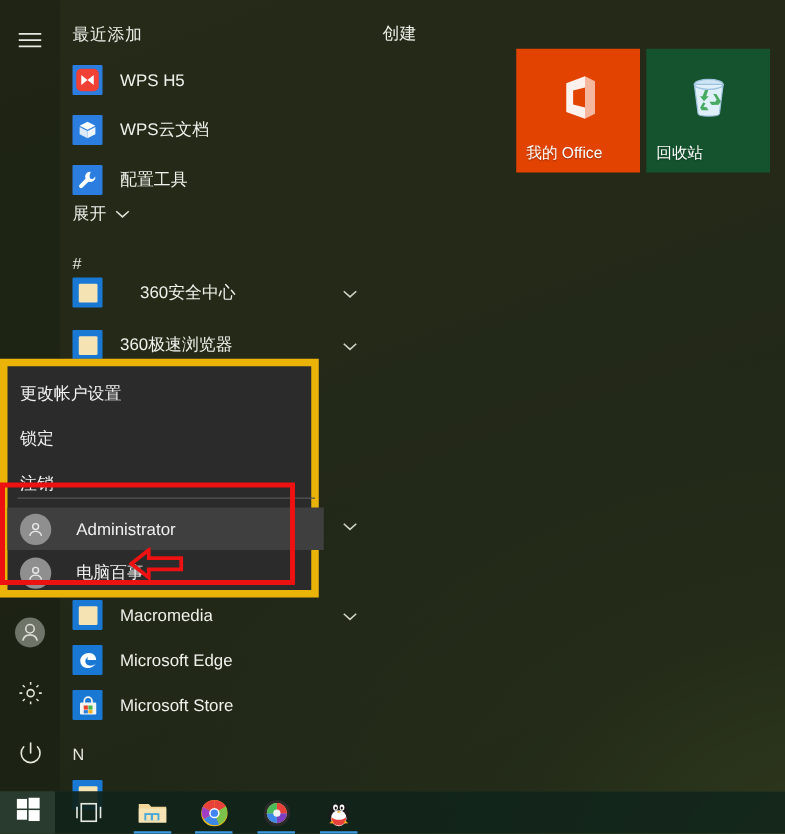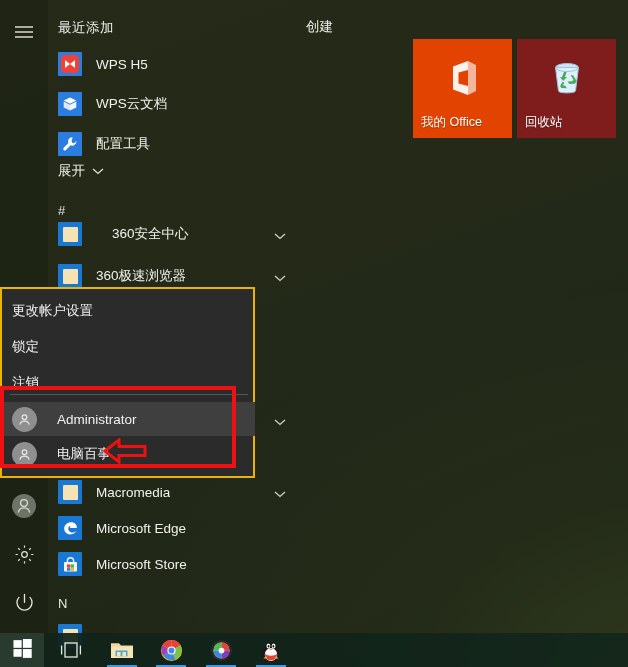--- a/index.html
+++ b/index.html
@@ -93,21 +93,21 @@
     position:absolute;left:0;right:0;top:20px;
     display:flex;align-items:center;justify-content:center;
   }
   .tile .tlabel{
     color:#fff;font-size:12.5px;margin:0 0 7px 8px;white-space:nowrap;
     text-shadow:0 1px 1px rgba(0,0,0,.35);
   }
   
   #ctx-menu{
     position:absolute;left:0;top:287px;width:255px;height:191px;
-    background:#2b2b2b;border:2px solid #eab308;box-sizing:border-box;
+    background:#2b2b2b;border:6px solid #eab308;box-sizing:border-box;
     z-index:40;
   }
   .ctx-item{
     position:absolute;left:0;width:253px;height:36px;
     display:flex;align-items:center;
   }
   .ctx-item span{
     margin-left:10px;color:#f1f1f1;font-size:13.5px;white-space:nowrap;
   }
   #ctx-sep{
@@ -317,21 +317,21 @@
     <div class="tile" style="left:117px;top:39px;background:#e24301;">
       <div class="glyph">
         <svg width="34" height="38" viewBox="0 0 34 38">
           <path d="M22 2 L7 7.5 L7 30.5 L22 36 L22 27 L12.5 24.6 L12.5 13.4 L22 11 Z" fill="#fff" opacity=".93"></path>
           <path d="M22 2 L30 6 L30 32 L22 36 Z" fill="#fff" opacity=".62"></path>
         </svg>
       </div>
       <div class="tlabel">我的 Office</div>
     </div>
 
-    <div class="tile" style="left:221px;top:39px;background:#7f1d1d;">
+    <div class="tile" style="left:221px;top:39px;background:#14532d;">
       <div class="glyph">
         <svg width="34" height="38" viewBox="0 0 34 38">
           <ellipse cx="17" cy="8.5" rx="11.5" ry="4" fill="#cfe4f5"></ellipse>
           <path d="M5.5 8.5 L8.5 32 C9 34.5 25 34.5 25.5 32 L28.5 8.5 Z" fill="#dff0fb" stroke="#9dc2de" stroke-width="1"></path>
           <ellipse cx="17" cy="8.5" rx="11.5" ry="4" fill="none" stroke="#9dc2de" stroke-width="1"></ellipse>
           <path d="M14 13 L12 18 h-2 l3.2 4 L17 18 h-2 l1.6-5z M20.5 16 l2.8 4.6-1 1.7-4.8.1 1.9 2.6 5.6-.2 1.6-2.8-3.3-5.6z M12.6 22.8 l-2.5 4.3 1.2 2 5.6.1-1.8-2.6-2.4-.1 1.7-2.8z" fill="#2f9e45" opacity=".85"></path>
         </svg>
       </div>
       <div class="tlabel">回收站</div>
     </div>

